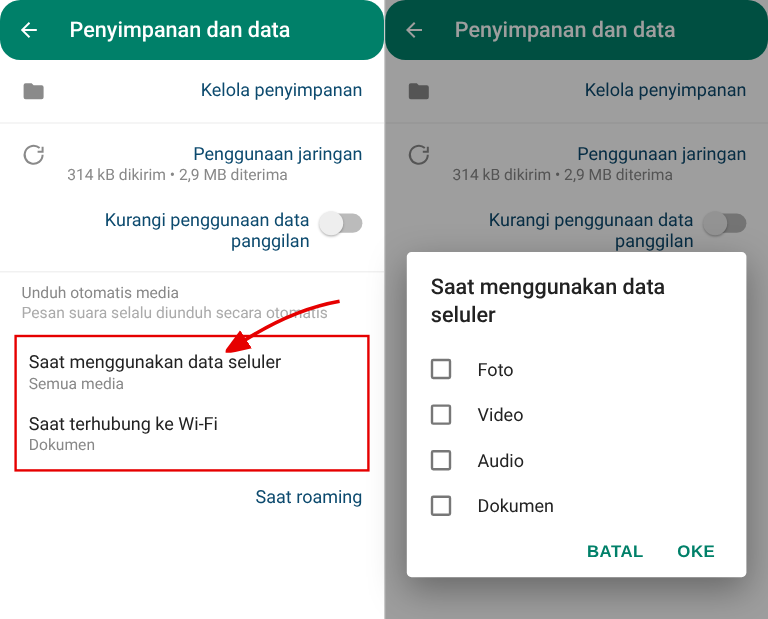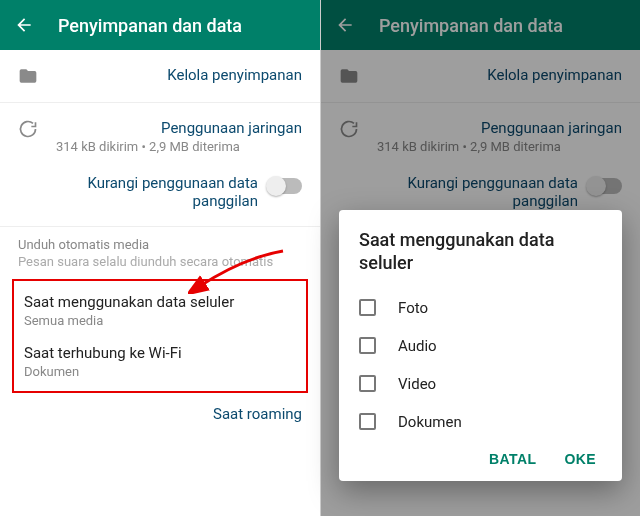--- a/index.html
+++ b/index.html
@@ -1,21 +1,21 @@
 <!DOCTYPE html>
 <html><head>
 <meta charset="utf-8">
 <style>
   * { box-sizing: border-box; margin: 0; padding: 0; }
   body { font-family: Roboto, Arial, sans-serif; font-size: 14px; color: #222; background: #fff; }
   .canvas { width: 640px; height: 516px; display: flex; position: relative; overflow: hidden; }
   .pane { width: 320px; height: 516px; position: relative; background: #fff; }
   .pane.right { border-left: 1px solid #ccc; }
   .dimmed { position: absolute; inset: 0; background: rgba(0,0,0,0.38); pointer-events: none; }
-  .header { background: #008069; color: #fff; height: 50px; display: flex; align-items: center; padding: 0 14px; }
+  .header { background: #008069; color: #fff; height: 50px; display: flex; align-items: center; padding: 0 14px; border-radius: 17px; }
   .header .title { font-size: 18px; font-weight: 500; margin-left: 24px; }
   .row { display: flex; align-items: flex-start; padding: 16px 18px 16px 18px; }
   .row .iconcol { width: 38px; flex: 0 0 38px; display:flex; align-items:center; justify-content:flex-start; color:#777; }
   .row .body { flex: 1; }
   .row .title1 { font-size: 15px; color: #0c4a6e; text-align: right; }
   .row .sub { font-size: 13px; color: #888; margin-top: 2px; }
   .switch { width: 34px; height: 16px; background: #bbb; border-radius: 10px; position: relative; margin-top:4px;}
   .switch .knob { position:absolute; width:20px; height:20px; border-radius:50%; background:#eeeeee; top:-2px; left:-2px; box-shadow:0 1px 2px rgba(0,0,0,0.3);}
   .sectionhdr { padding: 10px 18px 2px 18px; font-size: 13px; color: #888; }
   .sectionsub { padding: 0 18px 10px 18px; font-size: 13px; color: #aaa; }
@@ -175,25 +175,25 @@
     <div class="dimmed"></div>
 
     <div class="dialog">
       <h3>Saat menggunakan data seluler</h3>
       <div class="opt">
         <span class="cb"></span>
         <span>Foto</span>
       </div>
       <div class="opt">
         <span class="cb"></span>
+        <span>Video</span>
+      </div>
+      <div class="opt">
+        <span class="cb"></span>
         <span>Audio</span>
-      </div>
-      <div class="opt">
-        <span class="cb"></span>
-        <span>Video</span>
       </div>
       <div class="opt">
         <span class="cb"></span>
         <span>Dokumen</span>
       </div>
       <div class="actions">
         <button>BATAL</button>
         <button>OKE</button>
       </div>
     </div>

